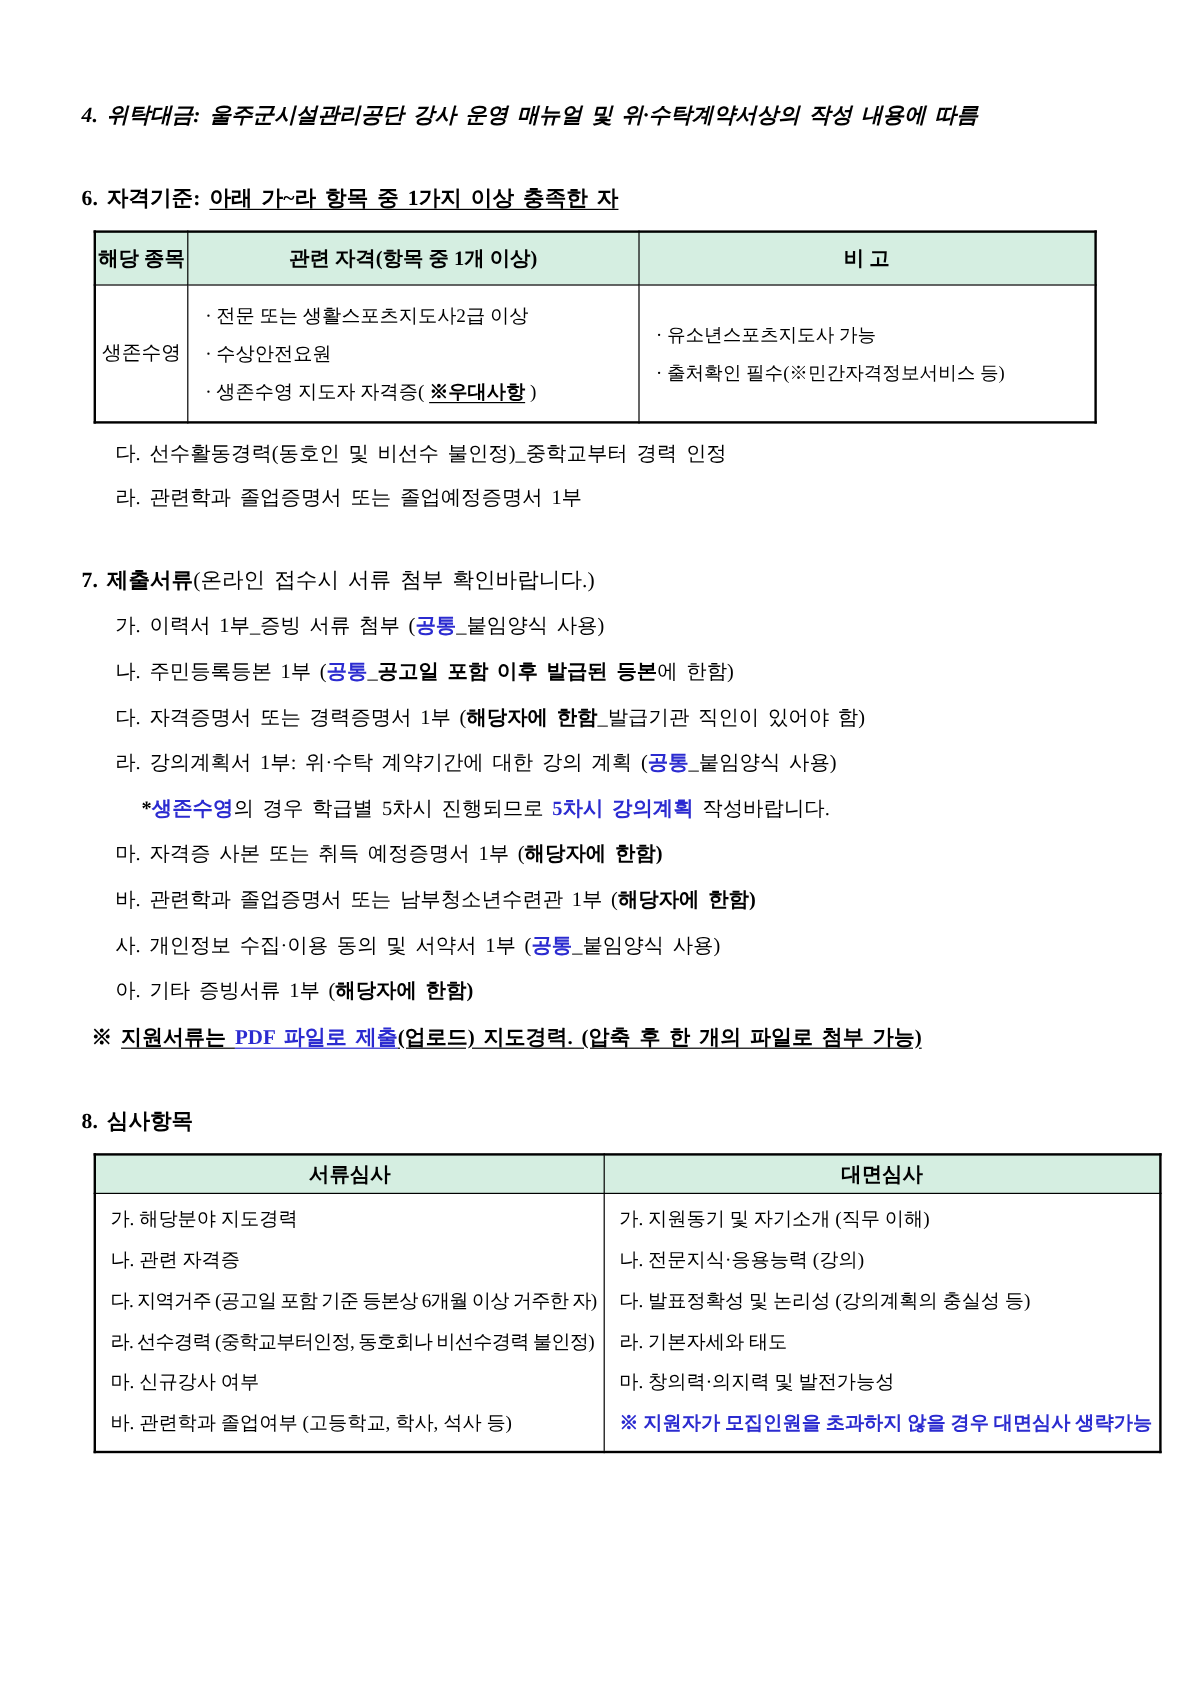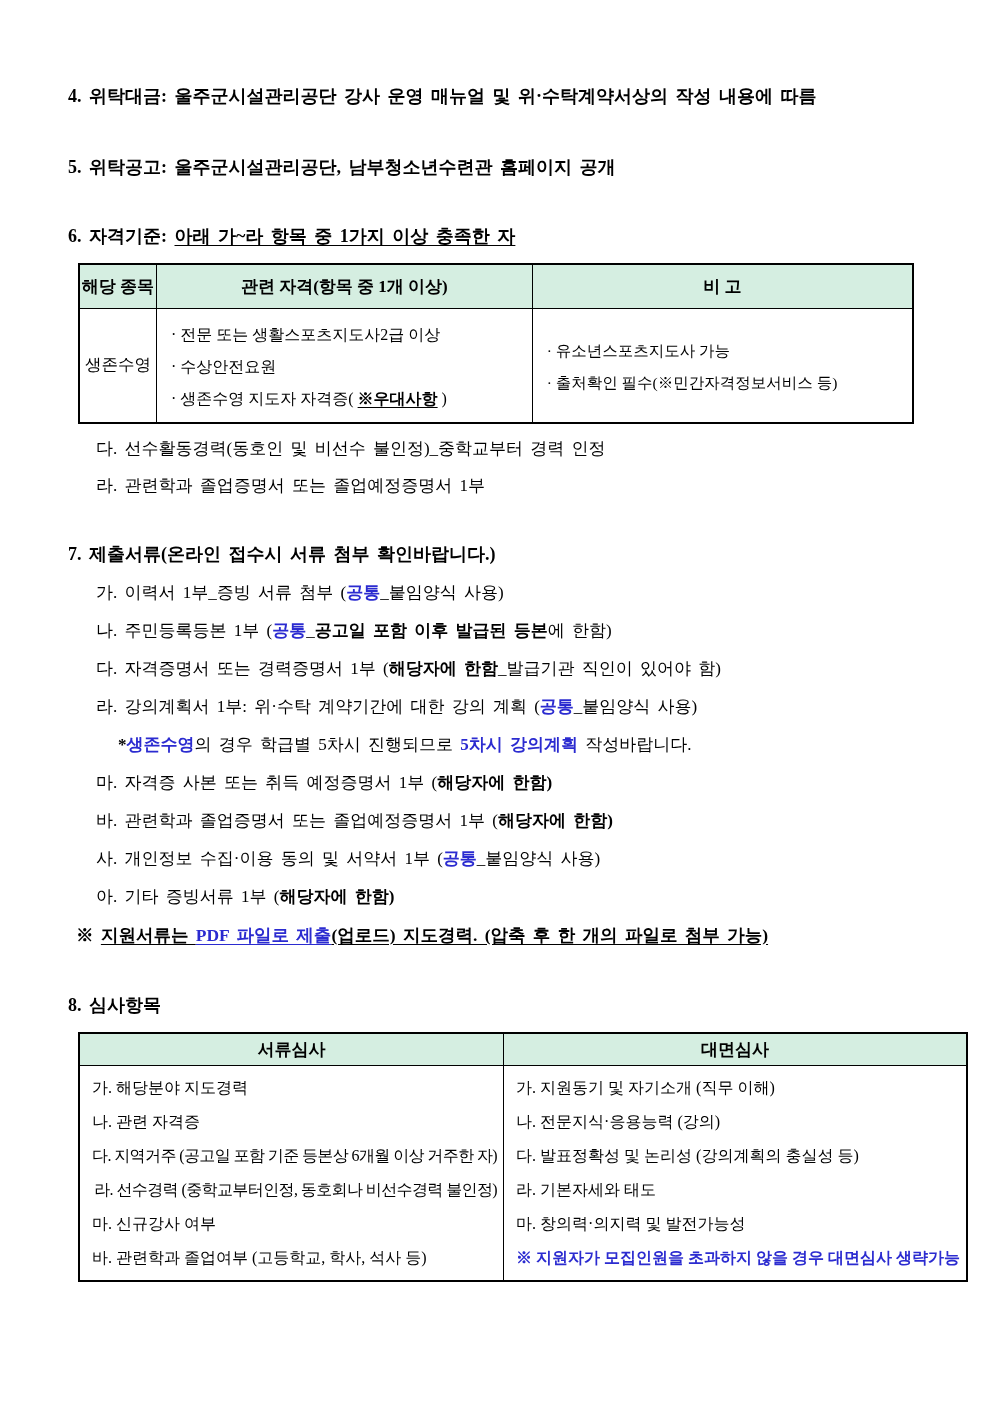--- a/index.html
+++ b/index.html
@@ -22,24 +22,24 @@
   .line { font-size: 17px; line-height: 24px; word-spacing: 3px; }
   .heading { font-size: 18px; line-height: 25px; font-weight: bold; word-spacing: 3px; }
   .indent1 { margin-left: 28px; }
   .indent2 { margin-left: 50px; }
 
   .b { font-weight: bold; }
   .u { text-decoration: underline; text-underline-offset: 3px; }
   .bu { font-weight: bold; text-decoration: underline; text-underline-offset: 3px; }
   .blue { color: var(--blue); font-weight: bold; }
   .blueu { color: var(--blue); font-weight: bold; text-decoration: underline; text-underline-offset: 3px; }
-  .plainparen { font-weight: bold; }
+  .plainparen { font-weight: normal; }
 
   
-  .s4 { margin-top: 84px; }
+  .s4 { margin-top: 84px; font-style: italic; }
   .s5 { margin-top: 46px; }
   .s6 { margin-top: 44px; }
   .s6-ga { margin-top: 10px; }
   .tbl1 { margin-top: 14px; margin-left: 10px; }
   .s6-na { margin-top: 18px; }
   .s6-da, .s6-ra { margin-top: 13px; }
   .s7 { margin-top: 44px; }
   .s7-item { margin-top: 14px; }
   .s7-note { margin-top: 14px; margin-left: 8px; font-size: 17.5px; }
   .s8 { margin-top: 46px; }
@@ -66,31 +66,30 @@
   .tbl2 th {
     background: var(--mint);
     font-size: 17px; font-weight: bold;
     height: 33px; text-align: center;
   }
   .tbl2 .col-left { width: 411px; }
   .tbl2 .col-right { width: 425px; }
   .tbl2 td { vertical-align: top; padding: 8px 6px 10px 12px; }
   .tbl2 .tline { font-size: 16px; line-height: 24px; margin-top: 10px; white-space: nowrap; }
   .tbl2 .tline:first-child { margin-top: 2px; }
-  .cond { font-size: 14.6px; letter-spacing: -0.6px; text-align: right; }
+  .cond { font-size: 14.6px; letter-spacing: -0.6px; }
   .note-blue { color: var(--blue); font-weight: bold; }
 </style>
 </head>
 <body>
 
 <div class="page">
 
   <div class="heading s4"><span class="b">4. 위탁대금</span><span>: 울주군시설관리공단 강사 운영 매뉴얼 및 위·수탁계약서상의 작성 내용에 따름</span></div>
 
-  <div class="heading s5"><span class="b">5. 위탁공고</span><span>: 울주군시설관리공단, 남부청소년수련관 홈페이지 공개</span></div>
 
   <div class="heading s6"><span class="b">6. 자격기준</span><span class="b">: </span><span class="u">아래 가~라 항목 중 1가지 이상 충족한 자</span></div>
 
   <table class="tbl1">
     <thead>
       <tr>
         <th class="col-subject">해당 종목</th>
         <th class="col-qual">관련 자격(항목 중 1개 이상)</th>
         <th class="col-note">비  고</th>
       </tr>
@@ -114,21 +113,21 @@
   <div class="line indent1 s6-da"><span>다. 선수활동경력(동호인 및 비선수 불인정)_중학교부터 경력 인정</span></div>
   <div class="line indent1 s6-ra"><span>라. 관련학과 졸업증명서 또는 졸업예정증명서 1부</span></div>
 
   <div class="heading s7"><span class="b">7. 제출서류</span><span class="plainparen">(온라인 접수시 서류 첨부 확인바랍니다.)</span></div>
   <div class="line indent1 s7-item"><span>가. 이력서 1부_증빙 서류 첨부 (</span><span class="blue">공통</span><span>_붙임양식 사용)</span></div>
   <div class="line indent1 s7-item"><span>나. 주민등록등본 1부 (</span><span class="blue">공통</span><span>_</span><span class="b">공고일 포함 이후 발급된 등본</span><span>에 한함)</span></div>
   <div class="line indent1 s7-item"><span>다. 자격증명서 또는 경력증명서 1부 (</span><span class="b">해당자에 한함</span><span>_발급기관 직인이 있어야 함)</span></div>
   <div class="line indent1 s7-item"><span>라. 강의계획서 1부: 위·수탁 계약기간에 대한 강의 계획 (</span><span class="blue">공통</span><span>_붙임양식 사용)</span></div>
   <div class="line indent2 s7-item"><span class="b">*</span><span class="blue">생존수영</span><span>의 경우 학급별 5차시 진행되므로 </span><span class="blue">5차시 강의계획</span><span> 작성바랍니다.</span></div>
   <div class="line indent1 s7-item"><span>마. 자격증 사본 또는 취득 예정증명서 1부 (</span><span class="b">해당자에 한함</span><span class="b">)</span></div>
-  <div class="line indent1 s7-item"><span>바. 관련학과 졸업증명서 또는 졸업예정증명서 1부 (</span><span class="b">해당자에 한함)</span></div>
+  <div class="line indent1 s7-item"><span>바. 관련학과 졸업증명서 또는 남부청소년수련관 1부 (</span><span class="b">해당자에 한함)</span></div>
   <div class="line indent1 s7-item"><span>사. 개인정보 수집·이용 동의 및 서약서 1부 (</span><span class="blue">공통</span><span>_붙임양식 사용)</span></div>
   <div class="line indent1 s7-item"><span>아. 기타 증빙서류 1부 (</span><span class="b">해당자에 한함)</span></div>
   <div class="line s7-note"><span class="b">※ </span><span class="bu">지원서류는 </span><span class="blueu">PDF 파일로 제출</span><span class="bu">(업로드) 지도경력. (압축 후 한 개의 파일로 첨부 가능)</span></div>
 
   <div class="heading s8"><span class="b">8. 심사항목</span></div>
 
   <table class="tbl2">
     <thead>
       <tr>
         <th class="col-left">서류심사</th>

